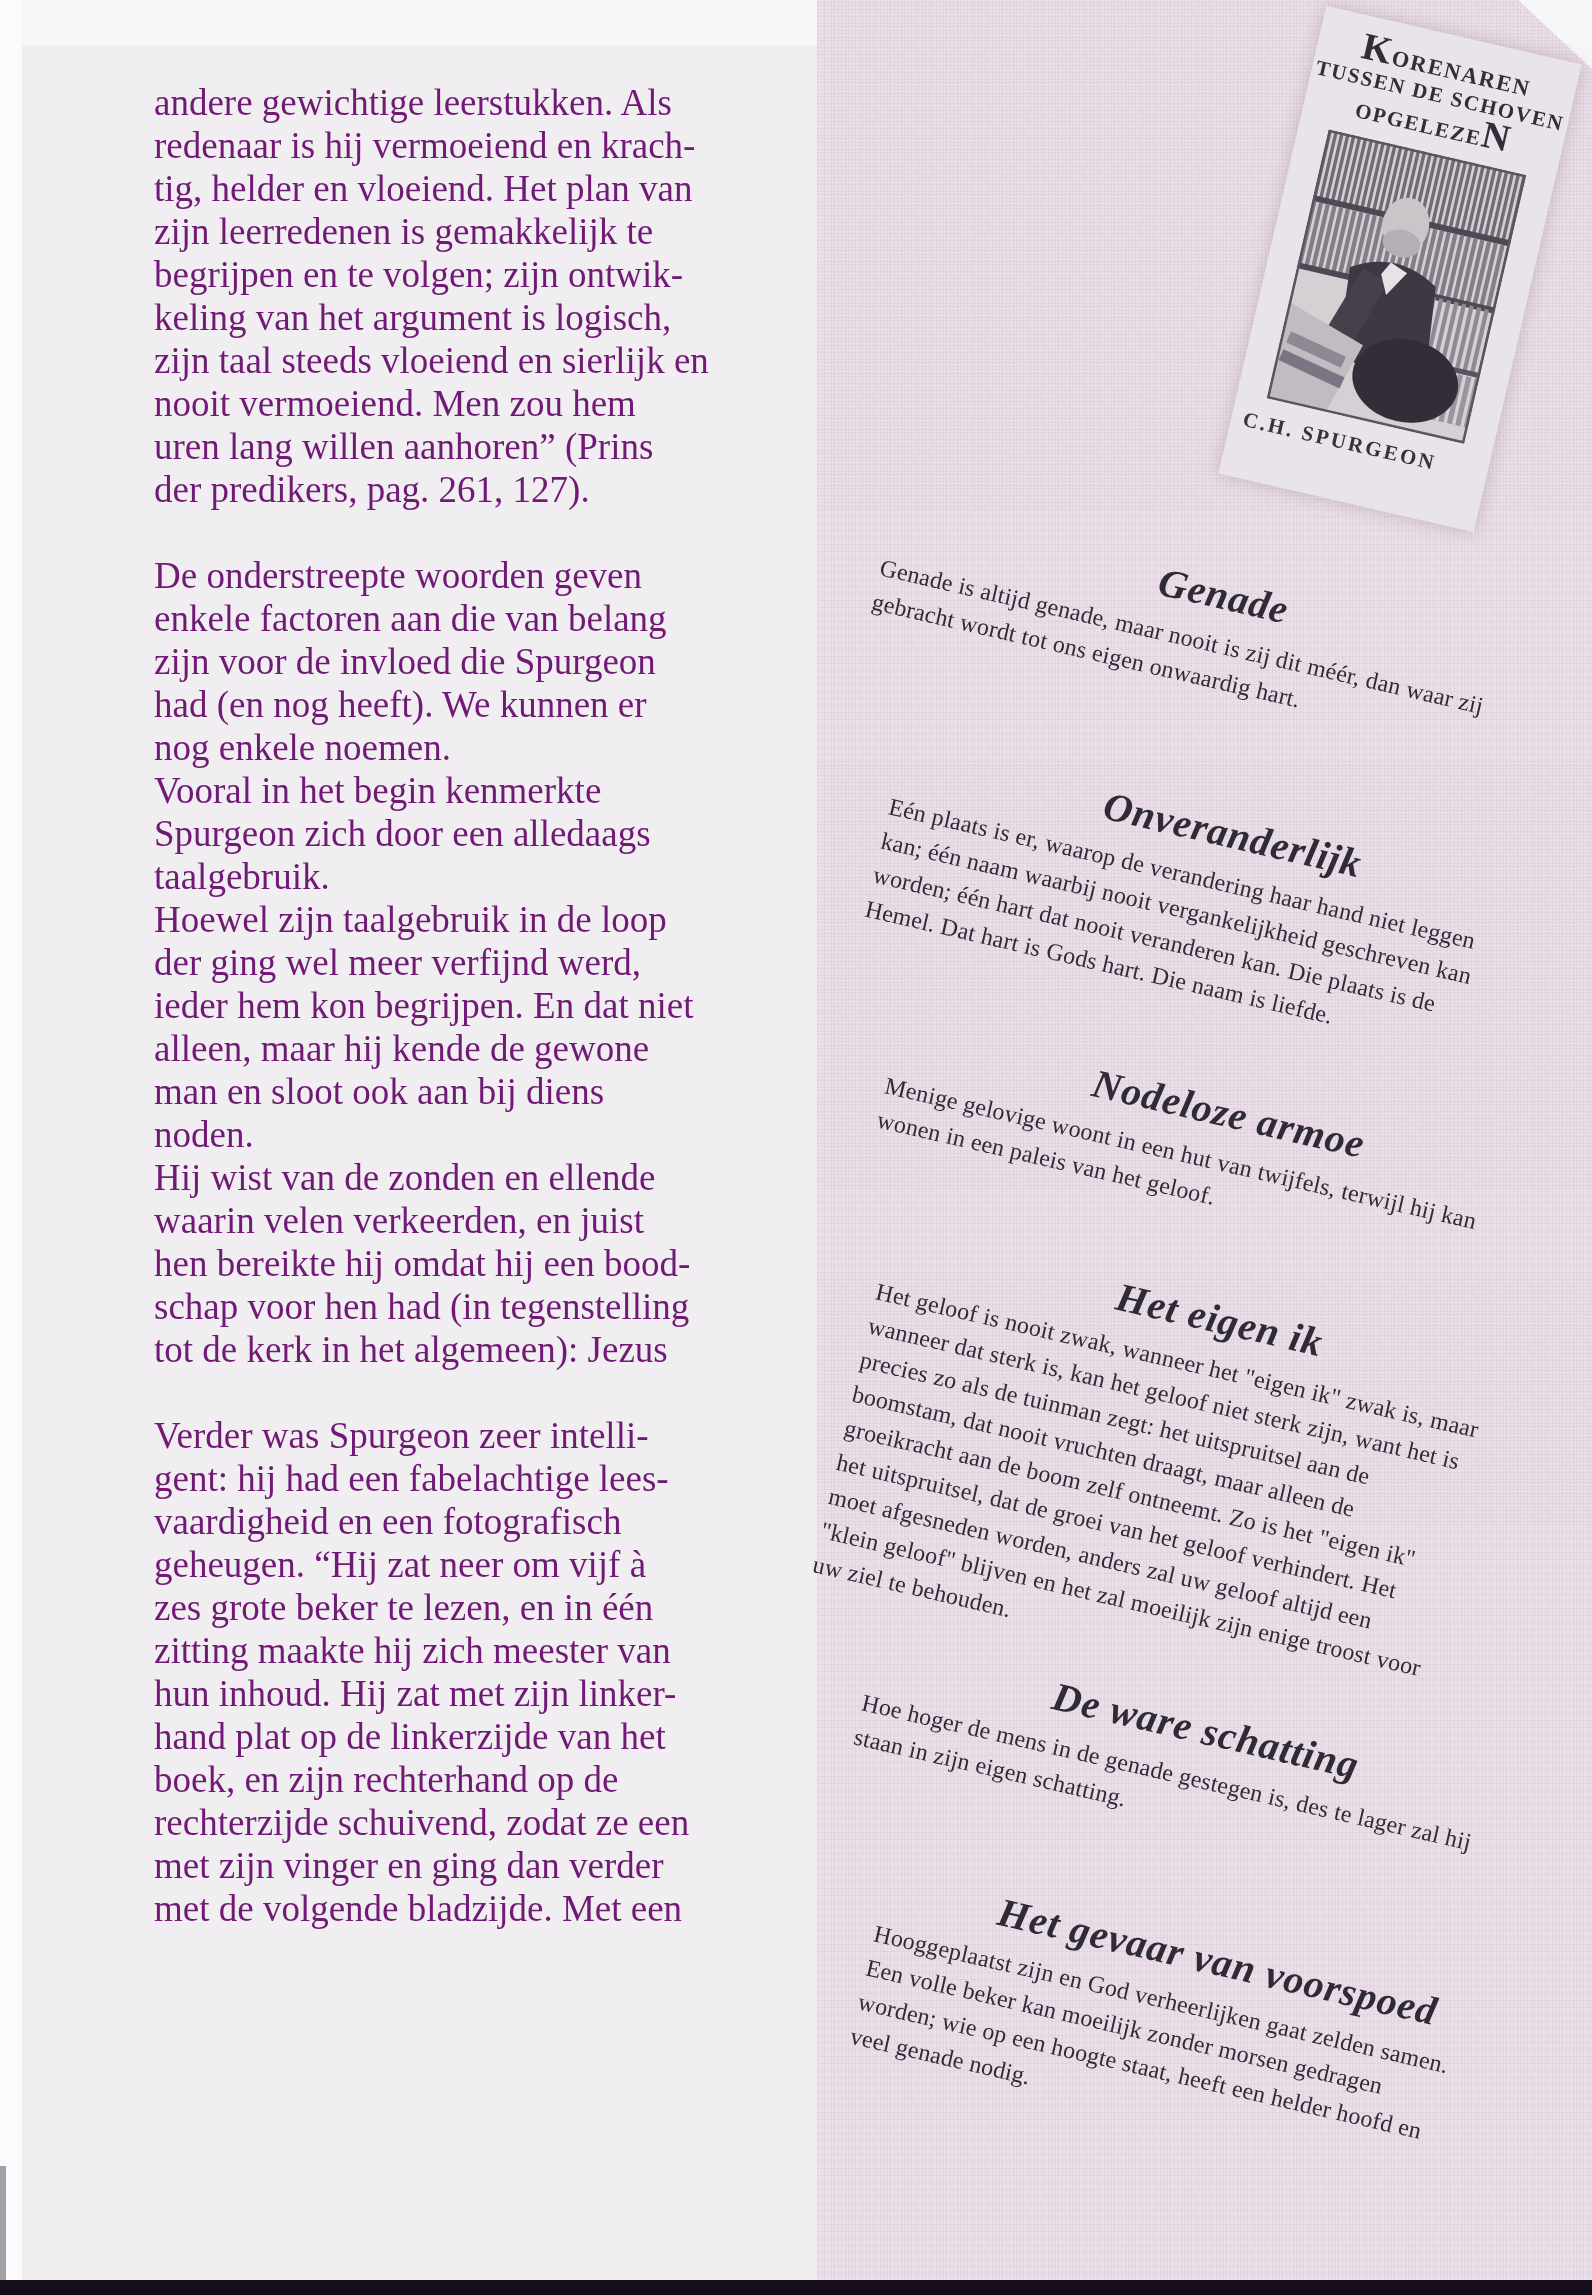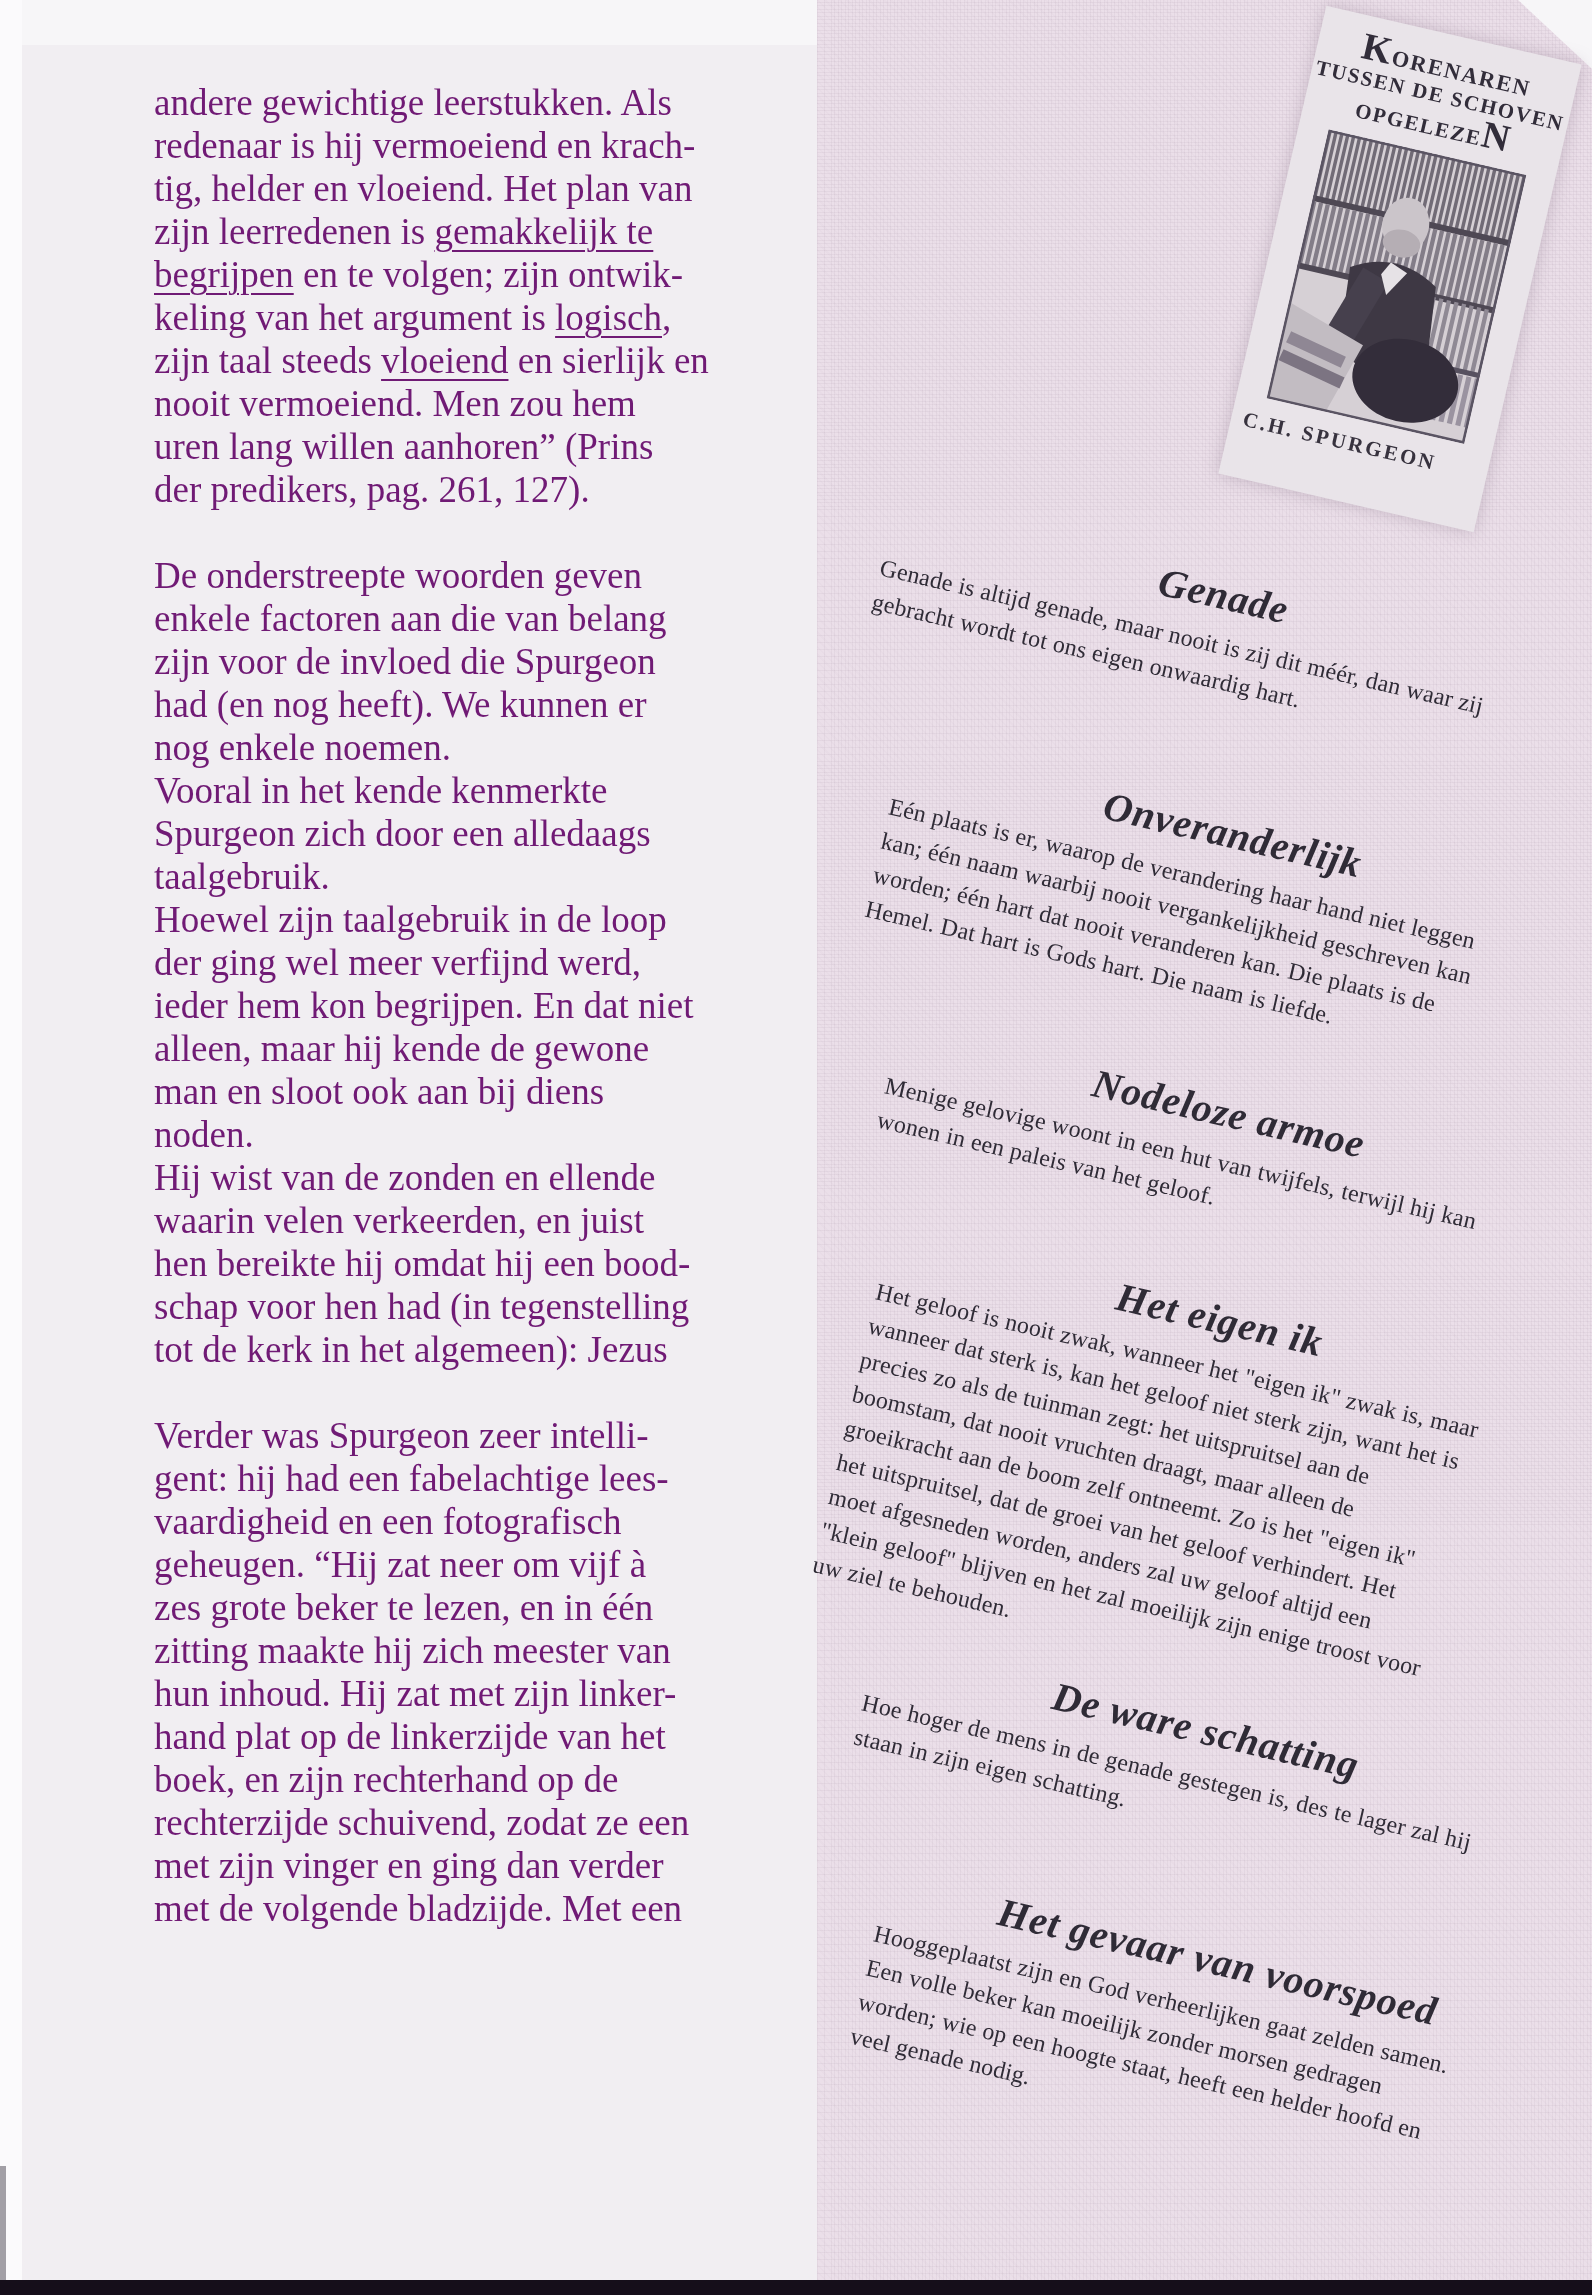--- a/index.html
+++ b/index.html
@@ -19,21 +19,21 @@
   .corner-wedge{position:absolute;right:0;top:0;width:164px;height:69px;background:#f7f6f8;
     clip-path:polygon(55% 0,100% 0,100% 100%);}
   .bottom-bar{position:absolute;left:0;top:2280px;width:1592px;height:15.5px;background:#150e1a;}
   .edge-dark{position:absolute;left:0;top:2166px;width:6px;height:114px;background:#4a4450;opacity:.5;}
 
   
   .body-col{position:absolute;left:154px;top:81px;width:613px;color:#701a75;
     font-size:37px;line-height:43px;}
   .para{margin-bottom:43px;}
   .tline{white-space:nowrap;}
-  .u{text-decoration:underline;text-underline-offset:6px;text-decoration-thickness:2.2px;}
+  .u{text-underline-offset:6px;text-decoration-thickness:2.2px;}
 
   
   .quotes-layer{position:absolute;left:0;top:0;width:1592px;height:2295px;}
   .quote{position:absolute;width:682px;transform:rotate(13deg);transform-origin:0 0;color:#2f2b36;}
   .qhead{font-style:italic;font-weight:bold;font-size:40px;line-height:50px;text-align:center;
     margin-bottom:7px;letter-spacing:0.9px;}
   .qline{font-size:24px;line-height:35px;letter-spacing:0.2px;white-space:nowrap;}
 
   
   .cover{position:absolute;left:1269px;top:29px;width:262px;height:480px;background:#e9e4e9;
@@ -69,21 +69,21 @@
         <div class="tline">nooit vermoeiend. Men zou hem</div>
         <div class="tline">uren lang willen aanhoren” (Prins</div>
         <div class="tline">der predikers, pag. 261, 127).</div>
       </div>
       <div class="para">
         <div class="tline">De onderstreepte woorden geven</div>
         <div class="tline">enkele factoren aan die van belang</div>
         <div class="tline">zijn voor de invloed die Spurgeon</div>
         <div class="tline">had (en nog heeft). We kunnen er</div>
         <div class="tline">nog enkele noemen.</div>
-        <div class="tline">Vooral in het kende kenmerkte</div>
+        <div class="tline">Vooral in het begin kenmerkte</div>
         <div class="tline">Spurgeon zich door een alledaags</div>
         <div class="tline">taalgebruik.</div>
         <div class="tline">Hoewel zijn taalgebruik in de loop</div>
         <div class="tline">der ging wel meer verfijnd werd,</div>
         <div class="tline">ieder hem kon begrijpen. En dat niet</div>
         <div class="tline">alleen, maar hij kende de gewone</div>
         <div class="tline">man en sloot ook aan bij diens</div>
         <div class="tline">noden.</div>
         <div class="tline">Hij wist van de zonden en ellende</div>
         <div class="tline">waarin velen verkeerden, en juist</div>

